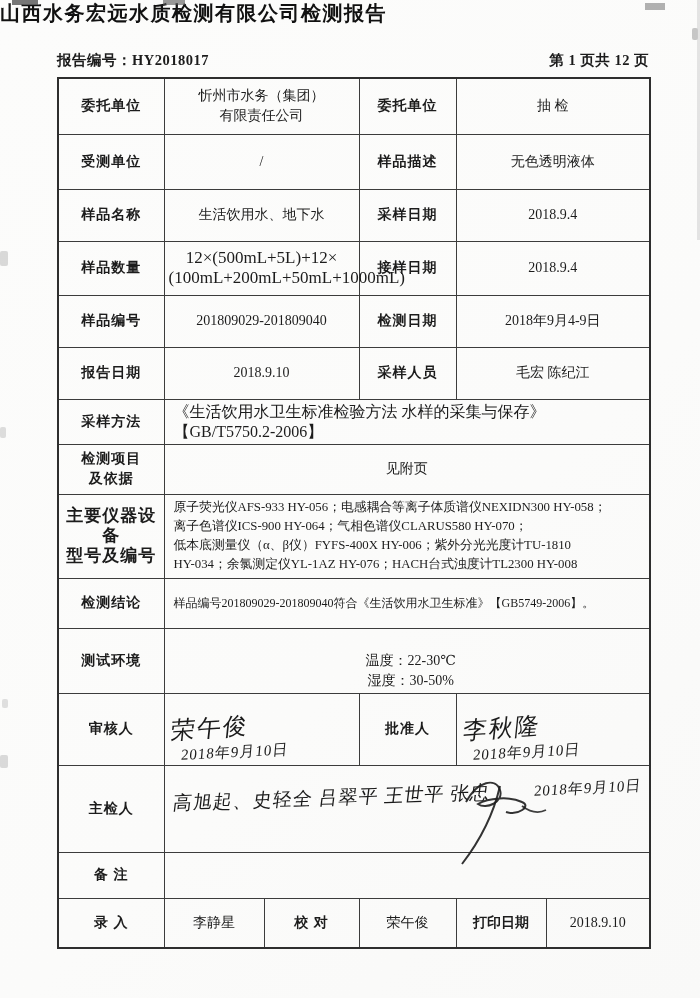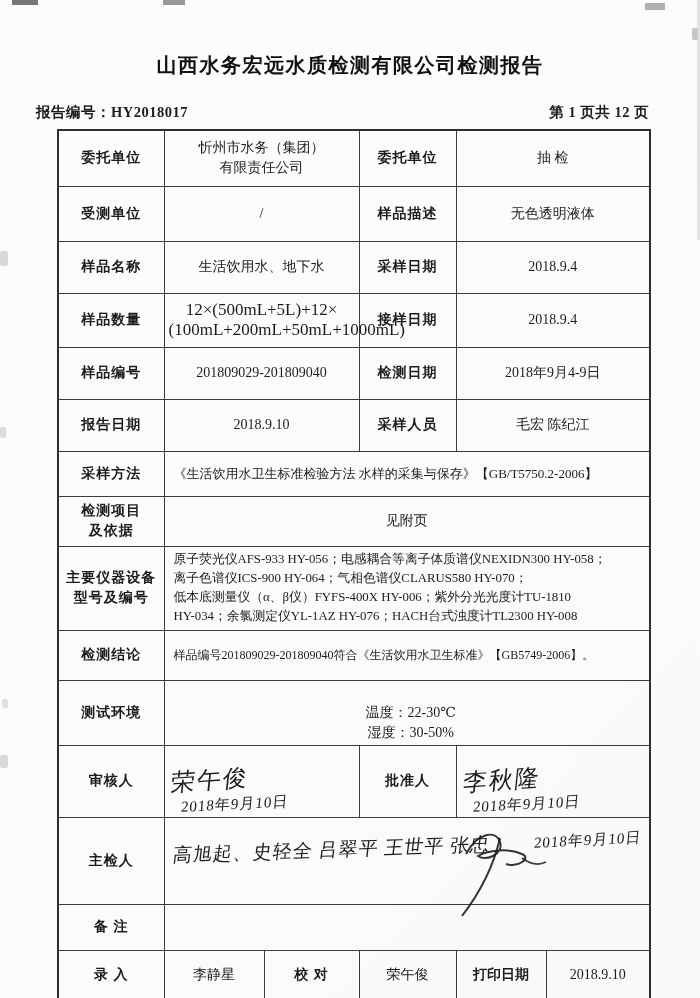--- a/index.html
+++ b/index.html
@@ -5,28 +5,27 @@
   html,body{margin:0;padding:0;background:#ffffff;}
   .page{
     position:relative;
     width:700px;height:998px;
     background:linear-gradient(135deg,#fcfcfb 0%,#fbfbfa 60%,#f9f9f8 100%);
     font-family:"Liberation Serif","DejaVu Serif",serif;
     color:#1c1c1c;
     overflow:hidden;
   }
   .title{
-    margin:0;padding-top:52px;
-    text-align:center;
+    margin:0;
     font-size:20px;font-weight:700;letter-spacing:1.5px;
     color:#111;
   }
   .meta-row{
     display:flex;justify-content:space-between;align-items:flex-end;
-    margin:24px 51px 7px 36px;
+    margin:24px 51px 7px 57px;
     font-size:14.5px;font-weight:600;letter-spacing:.5px;
   }
   table.report{
     border-collapse:collapse;
     margin-left:57px;
     width:592px;
     table-layout:fixed;
     border:2px solid #2e2e2e;
   }
   table.report td{
@@ -151,31 +150,31 @@
 
     <tr style="height:52px">
       <td class="lab">报告日期</td>
       <td class="val" colspan="2">2018.9.10</td>
       <td class="lab">采样人员</td>
       <td class="val" colspan="2">毛宏 陈纪江</td>
     </tr>
 
     <tr style="height:45px">
       <td class="lab">采样方法</td>
-      <td class="val leftal" colspan="5" style="font-size:13px">《生活饮用水卫生标准检验方法 水样的采集与保存》【GB/T5750.2-2006】</td>
+      <td class="val leftal" colspan="5" style="font-size:16px">《生活饮用水卫生标准检验方法 水样的采集与保存》【GB/T5750.2-2006】</td>
     </tr>
 
     <tr style="height:50px">
       <td class="lab">检测项目
 及依据</td>
       <td class="val" colspan="5">见附页</td>
     </tr>
 
     <tr style="height:84px">
-      <td class="lab" style="font-size:14px">主要仪器设备
+      <td class="lab" style="font-size:17px">主要仪器设备
 型号及编号</td>
       <td class="val leftal small" colspan="5">原子荧光仪AFS-933  HY-056；电感耦合等离子体质谱仪NEXIDN300  HY-058；
 离子色谱仪ICS-900  HY-064；气相色谱仪CLARUS580  HY-070；
 低本底测量仪（α、β仪）FYFS-400X  HY-006；紫外分光光度计TU-1810
 HY-034；余氯测定仪YL-1AZ  HY-076；HACH台式浊度计TL2300  HY-008</td>
     </tr>
 
     <tr style="height:50px">
       <td class="lab">检测结论</td>
       <td class="val leftal" colspan="5" style="font-size:12px">样品编号201809029-201809040符合《生活饮用水卫生标准》【GB5749-2006】。</td>

